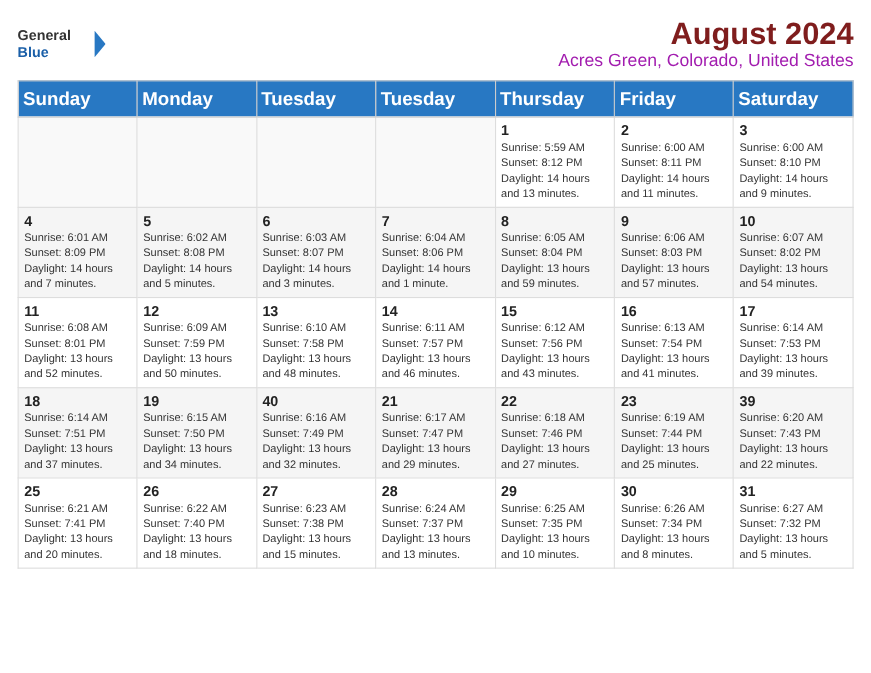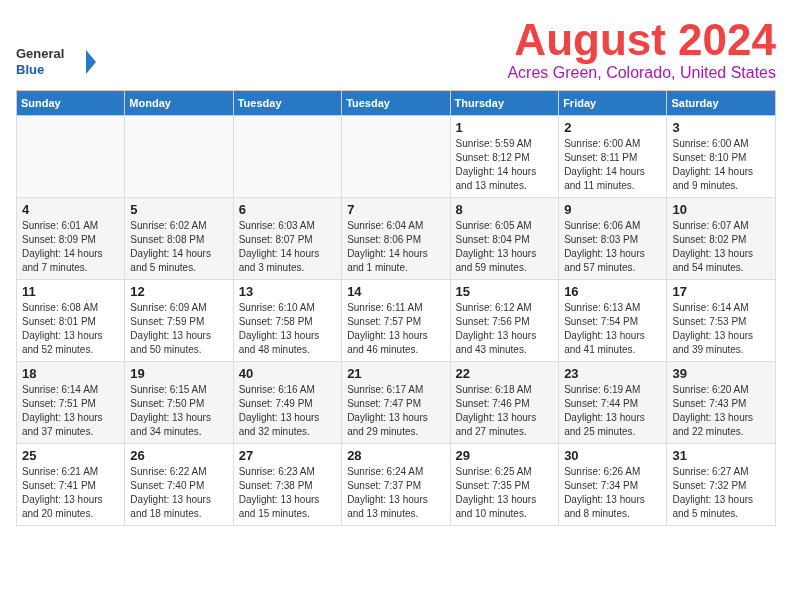--- a/index.html
+++ b/index.html
@@ -6,52 +6,52 @@
     body {
       font-family: Arial, sans-serif;
       background: #fff;
       width: 792px;
       min-height: 612px;
       padding: 16px;
     }
     .header-area {
       display: flex;
       justify-content: space-between;
-      align-items: flex-end;
+      align-items: center;
       margin-bottom: 8px;
     }
     .logo {
       display: flex;
       align-items: center;
       gap: 4px;
     }
     .title-area {
       text-align: right;
     }
     .main-title {
-      font-size: 44px;
+      font-size: 28px;
       font-weight: bold;
-      color: #ef4444;
+      color: #7f1d1d;
       line-height: 1.1;
     }
     .subtitle {
       font-size: 16px;
       color: #a21caf;
     }
     table {
       width: 100%;
       border-collapse: collapse;
       font-size: 11px;
     }
     thead tr th {
       background-color: #2878c3;
       color: #fff;
       padding: 6px 4px;
       text-align: left;
-      font-size: 11px;
+      font-size: 17px;
       font-weight: bold;
       border: 1px solid #ccc;
     }
     tbody tr td {
       border: 1px solid #ddd;
       vertical-align: top;
       padding: 4px 5px;
       height: 80px;
       width: 110px;
     }

